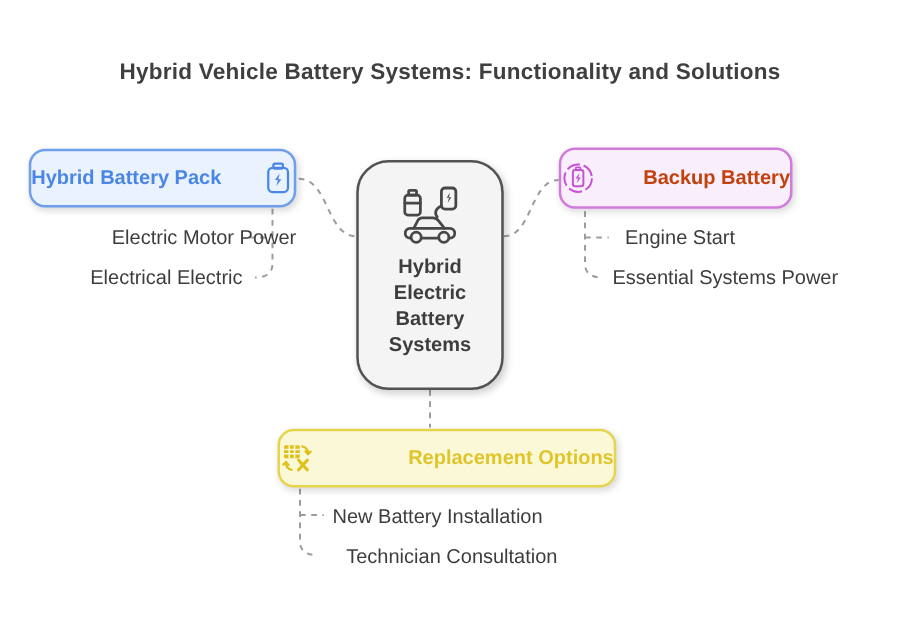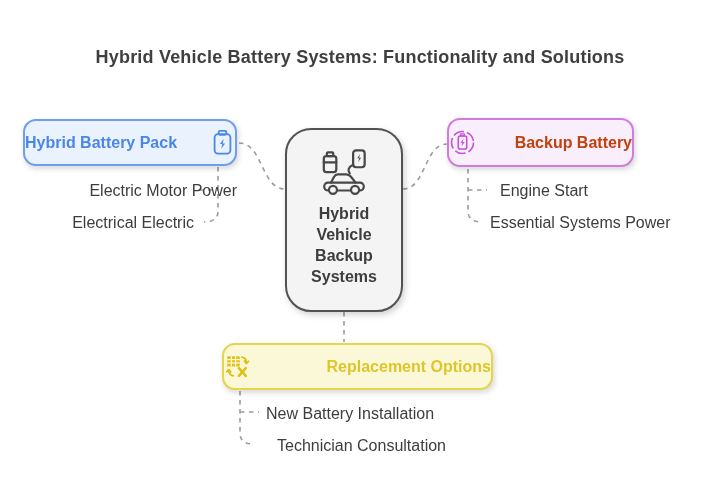--- a/index.html
+++ b/index.html
@@ -69,21 +69,21 @@
           <path d="M13.5 36 l3.2 -6.2 c0.8 -1.5 2.1 -2.4 3.9 -2.4 h8.6 c1.9 0 3.6 0.8 4.8 2.3 l5.1 6.3"></path>
           <path d="M10.5 36 h33 c2.3 0 4.1 1.8 4.1 4.1 s-1.8 4.1 -4.1 4.1 h-33 c-2.3 0 -4.1 -1.8 -4.1 -4.1 s1.8 -4.1 4.1 -4.1 z"></path>
         </g>
         <path d="M43.6 6.2 l-2.7 4.5 h2 l-1.2 4.2 3 -4.8 h-2 z" fill="#474747"></path>
         <g fill="#f4f4f4" stroke="#474747" stroke-width="2.3">
           <circle cx="15.5" cy="43.5" r="4.2"></circle>
           <circle cx="38.5" cy="43.5" r="4.2"></circle>
         </g>
       </svg>
     </span>
-    <div class="center-label">Hybrid Vehicle Backup Systems</div>
+    <div class="center-label">Hybrid Electric Battery Systems</div>
   </div>
 
   <div class="pill pill-blue">
     <span>Hybrid Battery Pack</span>
     <span class="icon">
       <svg width="25" height="27" viewBox="0 0 25 27">
         <rect x="8.7" y="1.8" width="7.6" height="4" rx="1.2" fill="none" stroke="#4a86e8" stroke-width="1.8"></rect>
         <rect x="4.6" y="5.2" width="15.8" height="19.4" rx="3.4" fill="none" stroke="#4a86e8" stroke-width="1.8"></rect>
         <path d="M13.7 9.8 L9.9 15 h2.4 L11.2 19.8 L15.1 14.4 h-2.4 Z" fill="#4a86e8"></path>
       </svg>

